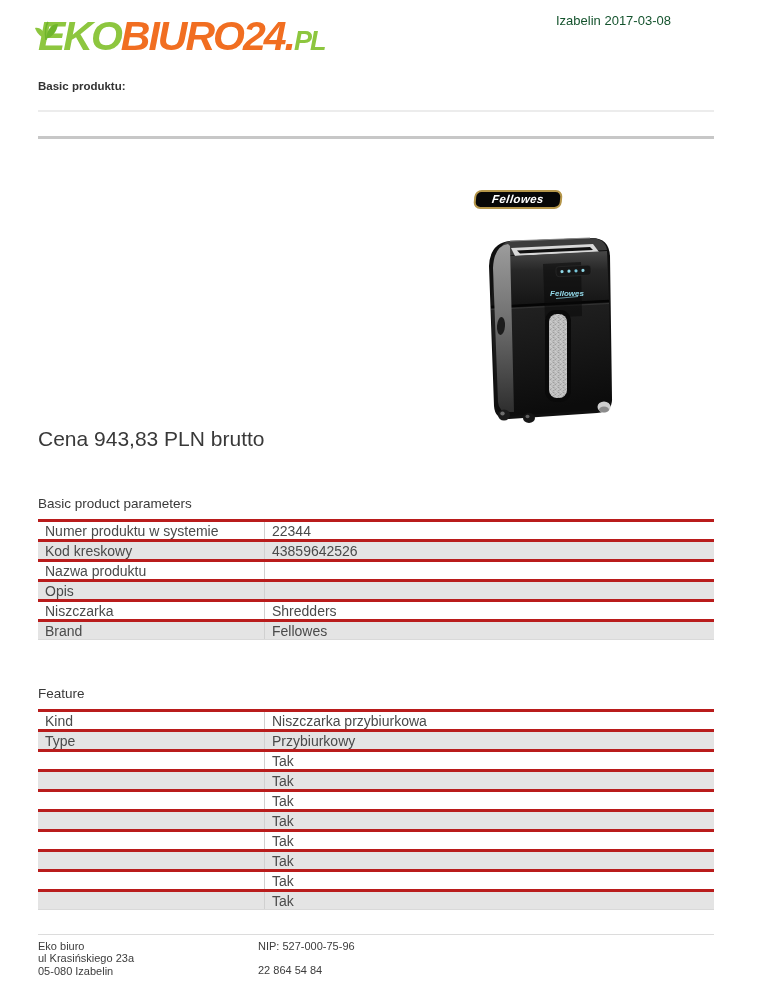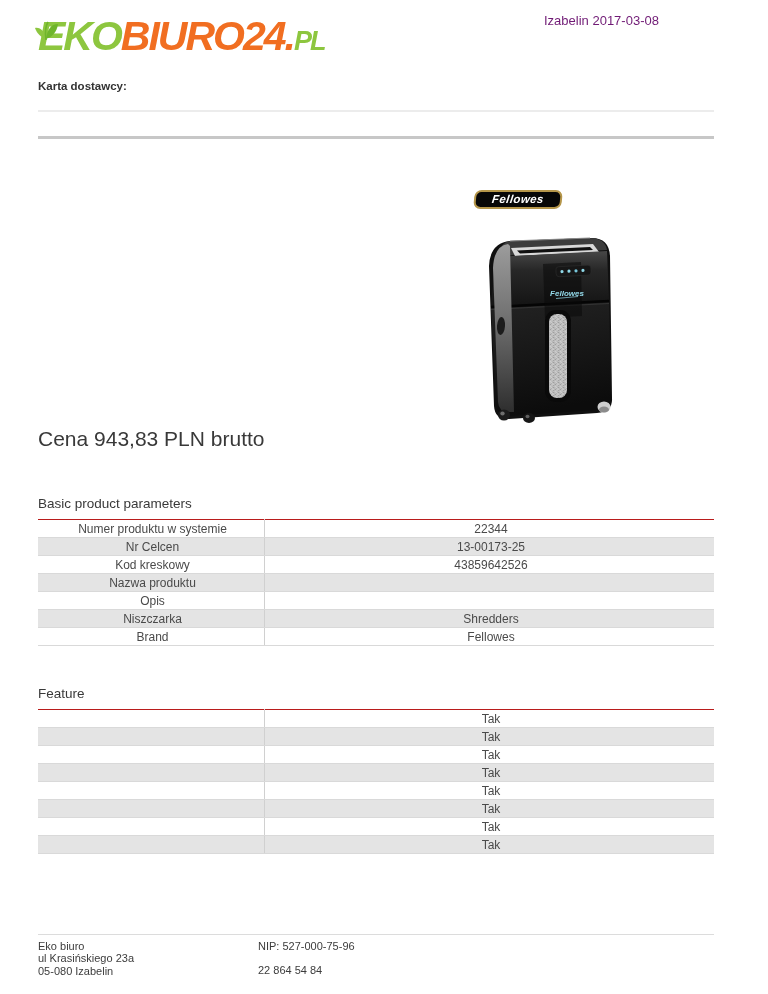--- a/index.html
+++ b/index.html
@@ -10,21 +10,21 @@
   }
 
   
   .logo { position:absolute; left:38px; top:10px; font-style:italic; font-weight:bold;
           letter-spacing:-2px; white-space:nowrap; line-height:52px; }
   .logo .eko   { color:#8dc63f; font-size:41px; }
   .logo .biuro { color:#f16e21; font-size:41px; }
   .logo .pl    { color:#8dc63f; font-size:27px; }
   .leaf { position:absolute; left:-4px; top:1px; }
 
-  .doc-date { position:absolute; left:544px; top:13px; font-size:13px; color:#701a75; }
+  .doc-date { position:absolute; left:556px; top:13px; font-size:13px; color:#14532d; }
 
   .karta { position:absolute; left:38px; top:80px; font-size:11.5px; font-weight:bold; color:#333; }
 
   .rule1 { position:absolute; left:38px; top:110px; width:676px; height:2px; background:#ececec; }
   .rule2 { position:absolute; left:38px; top:136px; width:676px; height:3px; background:#c7c7c7; }
 
   
   .figure { position:absolute; left:440px; top:190px; width:220px; height:240px; }
   .badge  { position:absolute; left:34px; top:0; width:84px; height:15px;
             background:#070707; border:2px solid #b5964a; border-radius:7px;
@@ -36,23 +36,23 @@
   
   .price { position:absolute; left:38px; top:427px; font-size:21px; color:#393939; }
 
   .section { position:absolute; left:38px; width:676px; }
   .section-basic   { top:480px; }
   .section-feature { top:670px; }
   .section h2 { margin:16px 0 8px 0; font-size:13.5px; font-weight:normal; color:#393939; }
 
   table.params { border-collapse:collapse; width:676px; table-layout:fixed; }
   table.params td {
-    font-size:12px; color:#4a4a4a; height:17px; padding:0 4px 0 7px;
-    border-top:1px solid #b91c1c; border-bottom:1px solid #d9d9d9;
-    vertical-align:middle; line-height:12px; overflow:hidden; white-space:nowrap;text-align:center;
+    font-size:14px; color:#4a4a4a; height:17px; padding:0 4px 0 7px;
+    border-top:3px solid #b91c1c; border-bottom:1px solid #d9d9d9;
+    vertical-align:middle; line-height:12px; overflow:hidden; white-space:nowrap;
   }
   table.params td.c1 { width:215px; border-right:1px solid #d0d0d0; }
   table.params tr:nth-child(even) { background:#e4e4e4; }
 
   
   .footer-rule { position:absolute; left:38px; top:934px; width:676px; height:1px; background:#dcdcdc; }
   .footer-left  { position:absolute; left:38px;  top:940px; font-size:11px; color:#3c3c3c; line-height:12.3px; }
   .footer-nip   { position:absolute; left:258px; top:940px; font-size:11px; color:#3c3c3c; }
   .footer-phone { position:absolute; left:258px; top:964px; font-size:11px; color:#3c3c3c; }
 </style>
@@ -64,21 +64,21 @@
     <svg width="26" height="22" viewBox="0 0 26 22">
       <path d="M12,19 C11,11 6,7 1,8 C3,14 7,17 12,19 Z" fill="#8dc63f"></path>
       <path d="M12,19 C13,10 17,4 24,4 C23,12 18,17 12,19 Z" fill="#6fb52c"></path>
       <path d="M12,20 C11,13 11,7 14,2" stroke="#6fb52c" stroke-width="1.6" fill="none"></path>
     </svg>
   </span><span class="eko">EKO</span><span class="biuro">BIURO24.</span><span class="pl">PL</span>
 </div>
 
 <div class="doc-date">Izabelin 2017-03-08</div>
 
-<div class="karta">Karta dostawcy:</div>
+<div class="karta">Basic produktu:</div>
 
 <div class="rule1"></div>
 <div class="rule2"></div>
 
 <div class="figure">
   <div class="badge">
     <span>Fellowes</span>
   </div>
   <div class="shredder">
     <svg width="146" height="200" viewBox="0 0 146 200">
@@ -152,24 +152,20 @@
 
 <div class="section section-basic">
   <h2>Basic product parameters</h2>
   <table class="params">
     <tbody>
       <tr>
         <td class="c1">Numer produktu w systemie</td>
         <td>22344</td>
       </tr>
       <tr>
-        <td class="c1">Nr Celcen</td>
-        <td>13-00173-25</td>
-      </tr>
-      <tr>
         <td class="c1">Kod kreskowy</td>
         <td>43859642526</td>
       </tr>
       <tr>
         <td class="c1">Nazwa produktu</td>
         <td></td>
       </tr>
       <tr>
         <td class="c1">Opis</td>
         <td></td>
@@ -183,20 +179,28 @@
         <td>Fellowes</td>
       </tr>
     </tbody>
   </table>
 </div>
 
 <div class="section section-feature">
   <h2>Feature</h2>
   <table class="params">
     <tbody>
+      <tr>
+        <td class="c1">Kind</td>
+        <td>Niszczarka przybiurkowa</td>
+      </tr>
+      <tr>
+        <td class="c1">Type</td>
+        <td>Przybiurkowy</td>
+      </tr>
       <tr>
         <td class="c1"></td>
         <td>Tak</td>
       </tr>
       <tr>
         <td class="c1"></td>
         <td>Tak</td>
       </tr>
       <tr>
         <td class="c1"></td>

